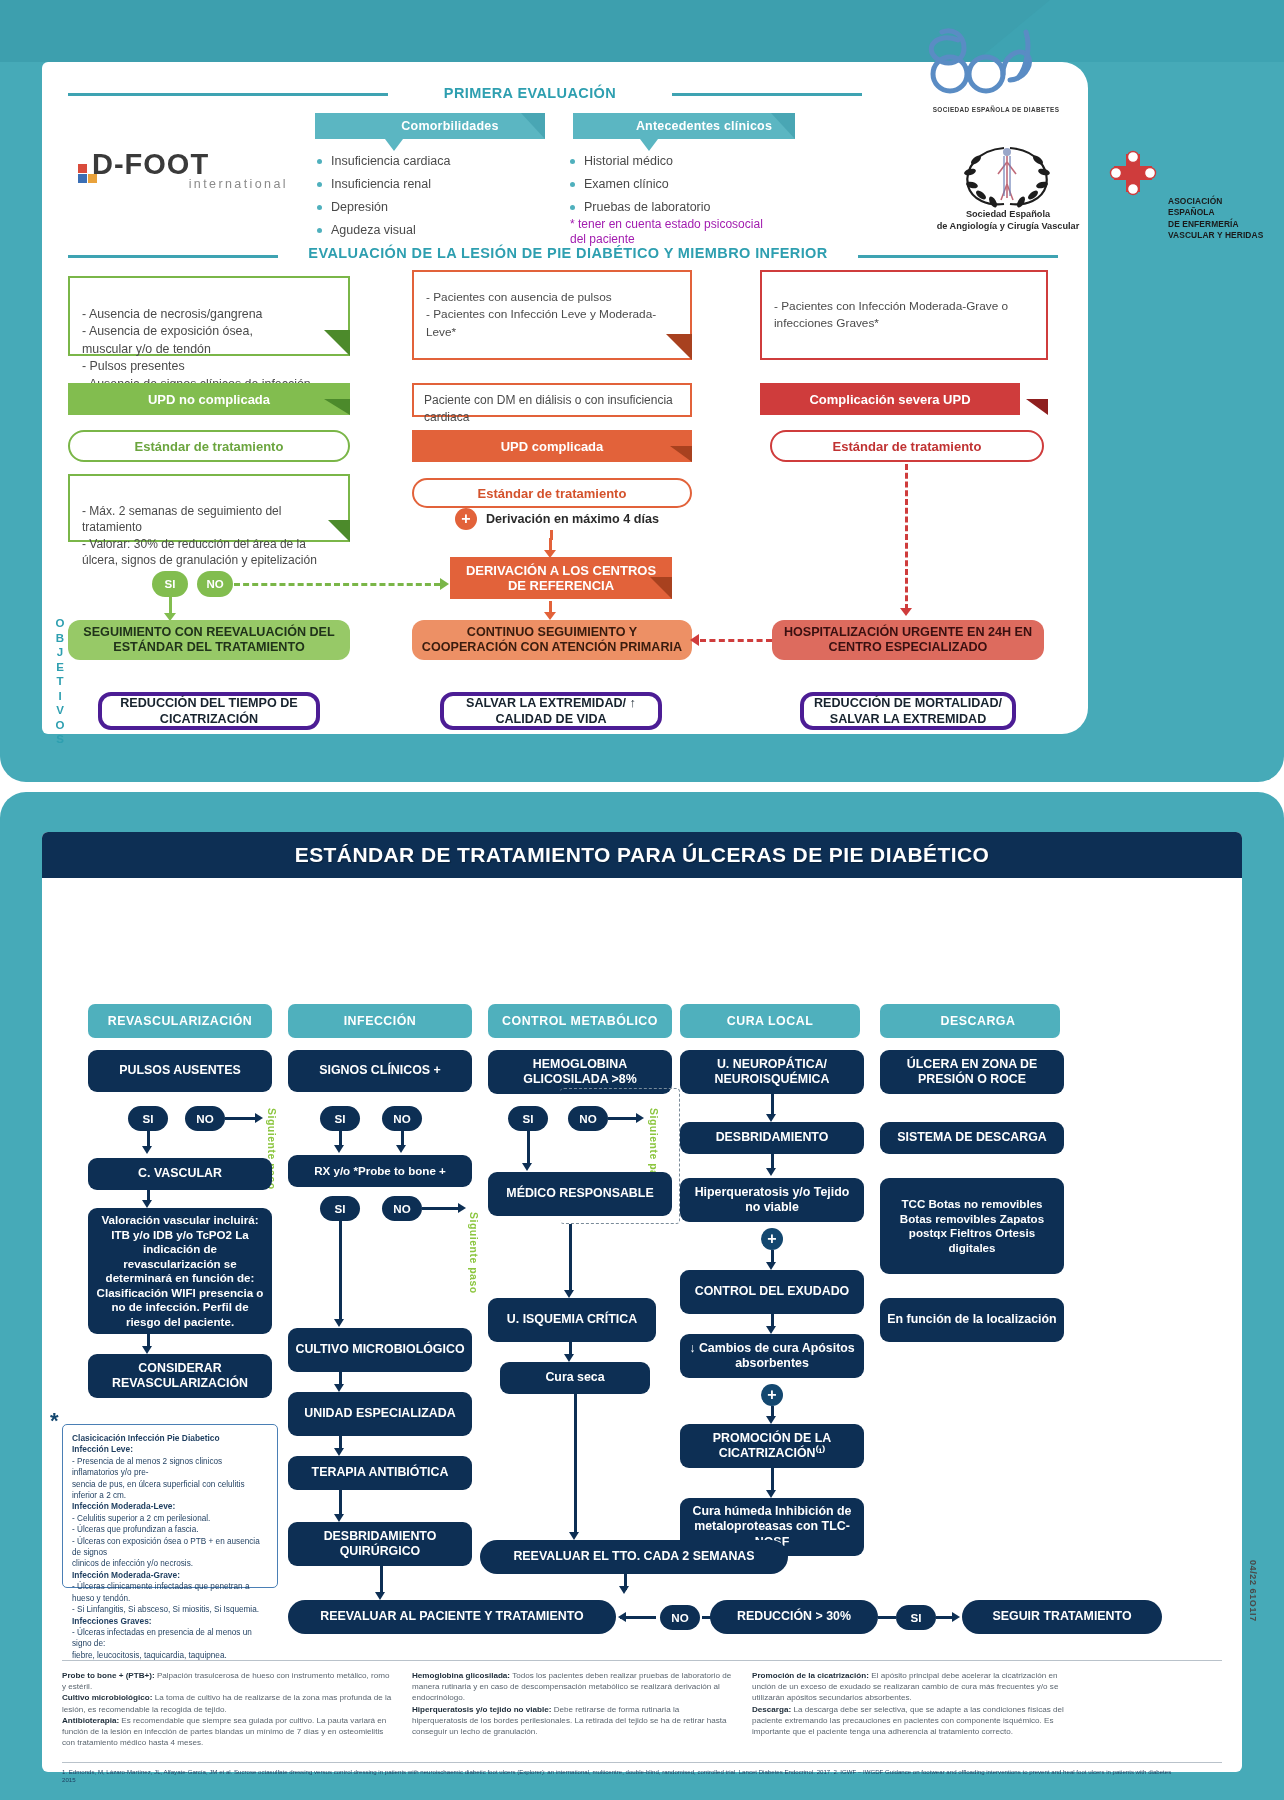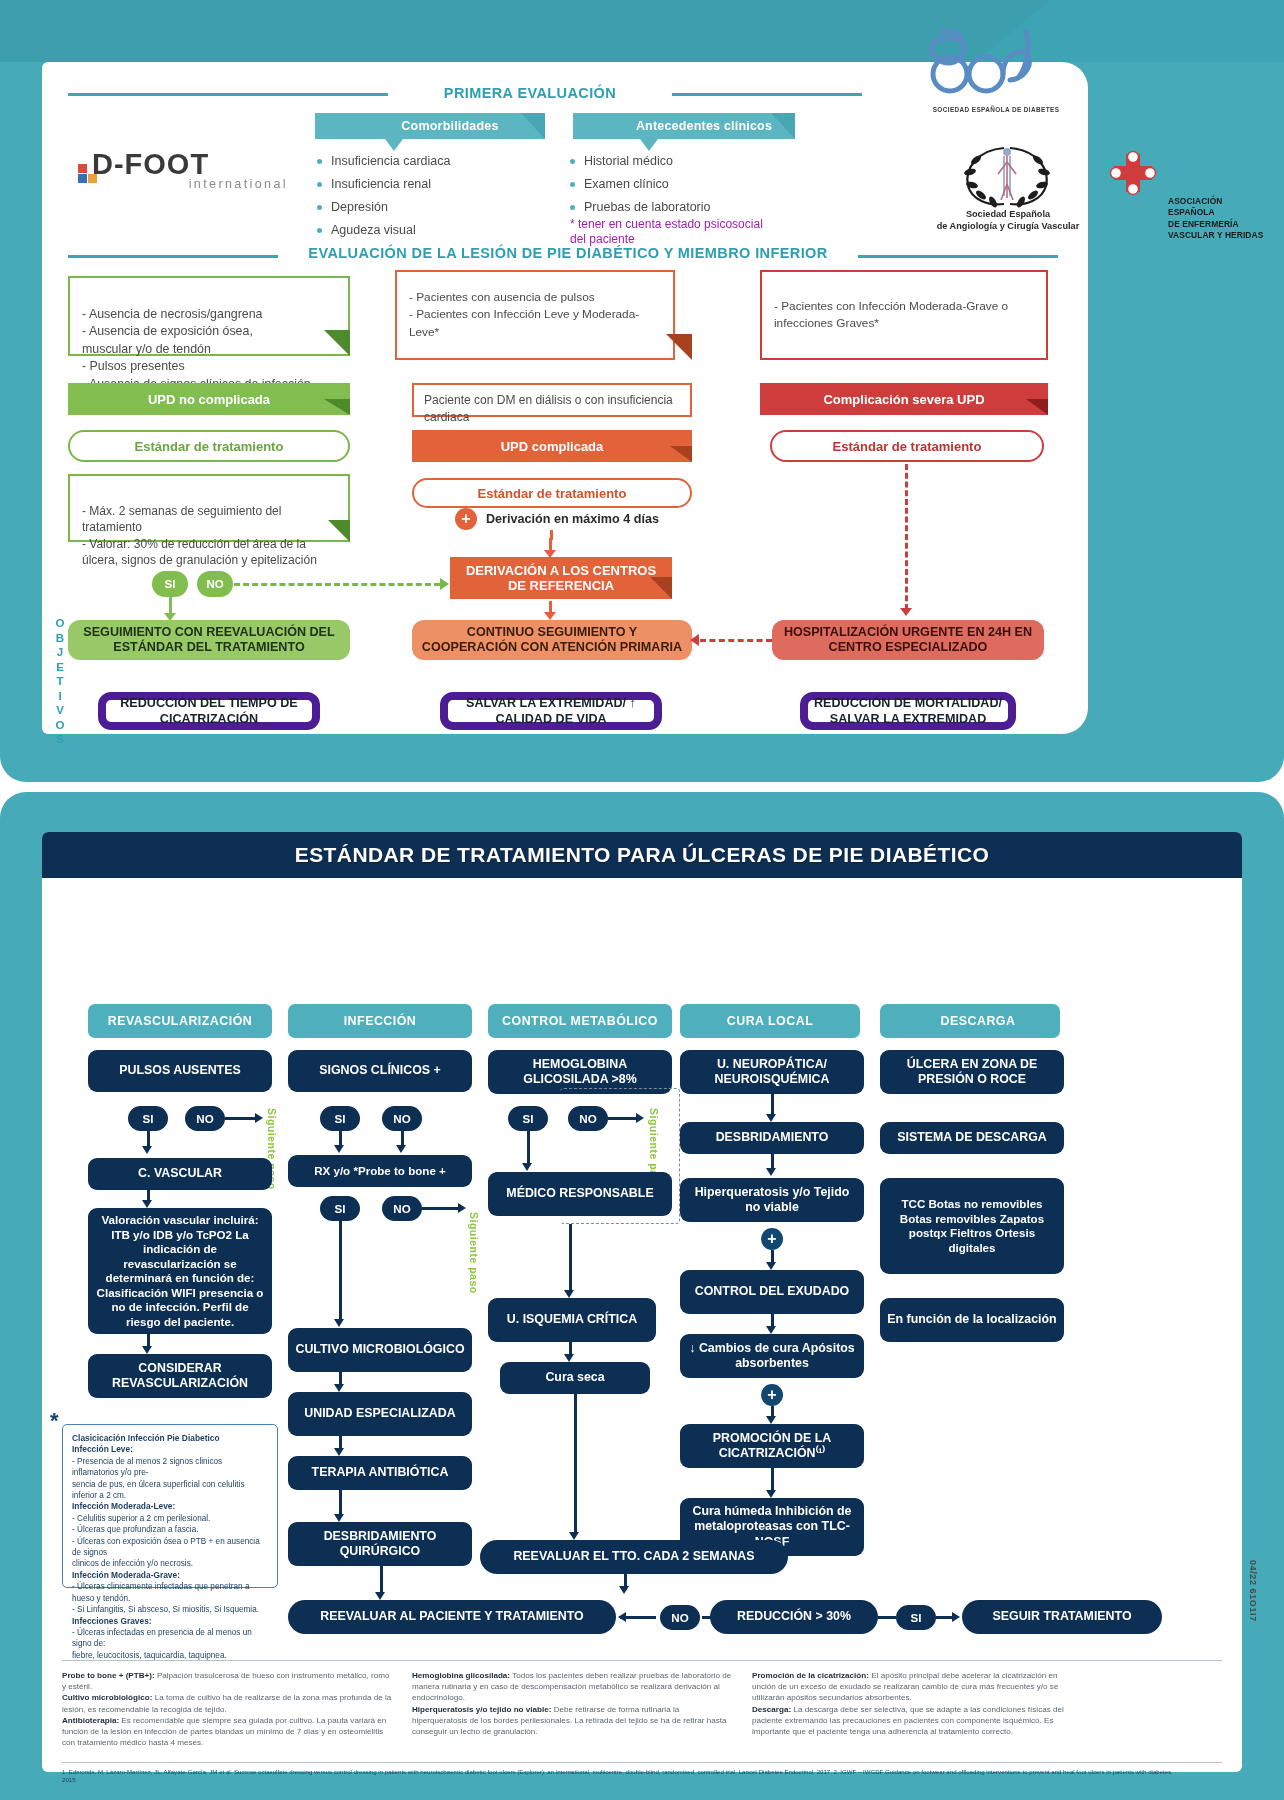--- a/index.html
+++ b/index.html
@@ -112,21 +112,21 @@
     position:absolute; width:36px; height:26px; border-radius:13px;
     display:flex; align-items:center; justify-content:center;
     color:#fff; font-size:11.5px; font-weight:bold;
   }
   .rounded-out {
     position:absolute; display:flex; align-items:center; justify-content:center;
     text-align:center; font-size:12.6px; font-weight:bold; color:#2a2a2a;
     border-radius:12px;
   }
   .navy-out {
-    position:absolute; background:#fff; border:8px solid #4c1d95;
+    position:absolute; background:#fff; border:4px solid #4c1d95;
     border-radius:13px; display:flex; align-items:center; justify-content:center;
     text-align:center; font-size:12.6px; font-weight:bold; color:#17232e;
     line-height:16px;
   }
   .objetivos {
     position:absolute; left:52px; top:616px; width:16px;
     font-size:11.5px; font-weight:bold; color:#2e9fb0; line-height:14.5px;
     text-align:center;
   }
   .plus-badge {
@@ -380,21 +380,21 @@
 <div class="arr-v" style="left:169px; top:597px; height:18px; background:#82bd4f;"></div>
 <div class="arr-head-d" style="left:164px; top:613px; border-top:8px solid #82bd4f;"></div>
 
 <div class="dash-h" style="left:234px; top:583px; width:206px;"></div>
 <div class="arr-head-r" style="left:440px; top:578px; border-left:9px solid #7ab648;"></div>
 
 <div class="rounded-out" style="left:68px; top:620px; width:282px; height:40px; background:#97c967; color:#20331a; line-height:15px; padding:0 8px;">SEGUIMIENTO CON REEVALUACIÓN DEL ESTÁNDAR DEL TRATAMIENTO</div>
 
 <div class="navy-out" style="left:98px; top:692px; width:222px; height:38px;">REDUCCIÓN DEL TIEMPO DE CICATRIZACIÓN</div>
 
-<div class="crit-box orange" style="left:395px; top:270px; width:280px; height:90px; display:flex; align-items:center; white-space:pre-line; font-size:11.8px;">
+<div class="crit-box orange" style="left:412px; top:270px; width:280px; height:90px; display:flex; align-items:center; white-space:pre-line; font-size:11.8px;">
   <span>- Pacientes con ausencia de pulsos
 - Pacientes con Infección Leve y  Moderada-Leve*</span>
 </div>
 <svg class="corner-fold" style="left:666px; top:334px;" width="26" height="26">
     <polygon points="0,0 26,0 26,26" fill="#a8411f"></polygon>
   </svg>
 
 <div class="thin-box" style="left:412px; top:383px; width:280px; height:34px; font-size:12px;">
   <span>Paciente con DM en diálisis o con insuficiencia cardiaca</span>
 </div>
@@ -423,21 +423,21 @@
 
 <div class="rounded-out" style="left:412px; top:620px; width:280px; height:40px; background:#ed9065; color:#3a1c0e; line-height:15px; padding:0 6px;">CONTINUO SEGUIMIENTO Y COOPERACIÓN CON ATENCIÓN PRIMARIA</div>
 
 <div class="navy-out" style="left:440px; top:692px; width:222px; height:38px;">SALVAR LA EXTREMIDAD/ ↑ CALIDAD DE VIDA</div>
 
 <div class="crit-box red" style="left:760px; top:270px; width:288px; height:90px; display:flex; align-items:center; white-space:pre-line; font-size:11.8px;">
   <span>- Pacientes con Infección Moderada-Grave o
   infecciones Graves*</span>
 </div>
 
-<div class="pill-solid" style="left:760px; top:383px; width:288px; height:32px; background:#cf3c3c;">Complicación severa UPD</div>
+<div class="pill-solid" style="left:760px; top:383px; width:260px; height:32px; background:#cf3c3c;">Complicación severa UPD</div>
 <svg class="corner-fold" style="left:1026px; top:399px;" width="22" height="16">
     <polygon points="0,0 22,0 22,16" fill="#8f1f1f"></polygon>
   </svg>
 
 <div class="pill-outline" style="left:770px; top:430px; width:274px; height:32px; border:2px solid #cf3c3c; color:#c03232;">Estándar de tratamiento</div>
 
 <div class="dash-v" style="left:905px; top:464px; height:146px;"></div>
 <div class="arr-head-d" style="left:900px; top:608px; border-top:8px solid #cf3c3c;"></div>
 
 <div class="rounded-out" style="left:772px; top:620px; width:272px; height:40px; background:#dd6b5e; color:#3a1010; line-height:15px; padding:0 6px;">HOSPITALIZACIÓN URGENTE EN 24H EN CENTRO ESPECIALIZADO</div>

